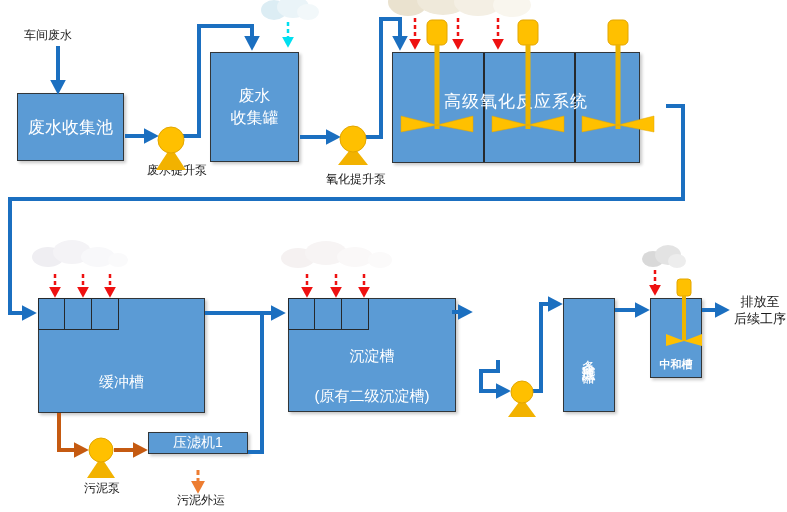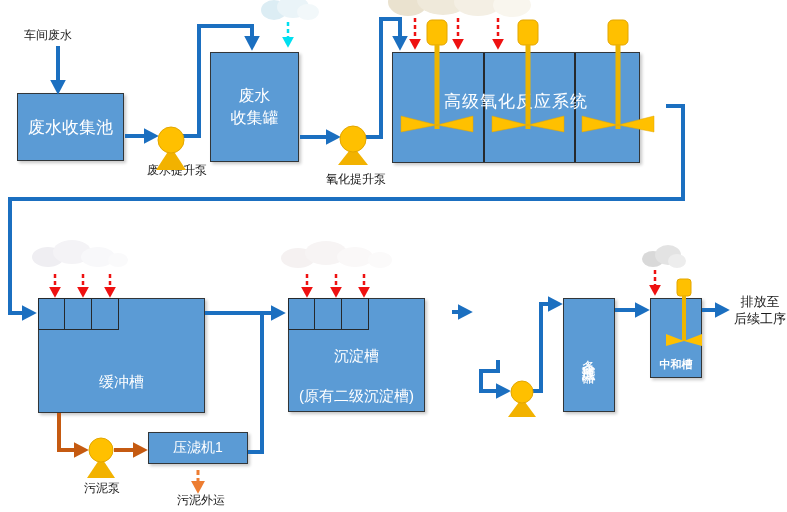--- a/index.html
+++ b/index.html
@@ -45,42 +45,42 @@
       <div class="cells">
         <span class="cell"></span>
         <span class="cell"></span>
         <span class="cell"></span>
       </div>
       <span class="cap" style="padding-top:22px;">
         <span>缓冲槽</span><br>
       </span>
     </div>
 
-    <div class="tank" style="left:288px;top:298px;width:137px;height:114px;font-size:15px;line-height:20px;">
+    <div class="tank" style="left:288px;top:298px;width:168px;height:114px;font-size:15px;line-height:20px;">
       <div class="cells">
         <span class="cell"></span>
         <span class="cell"></span>
         <span class="cell"></span>
       </div>
       <span class="cap" style="padding-top:22px;">
         <span>沉淀槽</span><br>
         <span>(原有二级沉淀槽)</span>
       </span>
     </div>
 
 
     <div class="tank" style="left:563px;top:298px;width:52px;height:114px;font-size:14px;">
       <span class="cap vtext">多介质过滤器</span>
     </div>
 
     <div class="tank" style="left:650px;top:298px;width:52px;height:80px;font-size:11px;font-weight:bold;align-items:flex-end;padding-bottom:5px;">
       <span class="cap">中和槽</span>
     </div>
 
-    <div class="tank" style="left:148px;top:432px;width:100px;height:32px;font-size:14px;">
+    <div class="tank" style="left:148px;top:432px;width:100px;height:22px;font-size:14px;">
       <span class="cap">压滤机1</span>
     </div>
   </div>
 
   <div class="lbl" style="left:12px;top:27px;width:72px;font-size:12px;">车间废水</div>
 
   <div class="lbl" style="left:140px;top:162px;width:74px;font-size:12px;">废水提升泵</div>
 
   <div class="lbl" style="left:318px;top:171px;width:76px;font-size:12px;">氧化提升泵</div>
 

